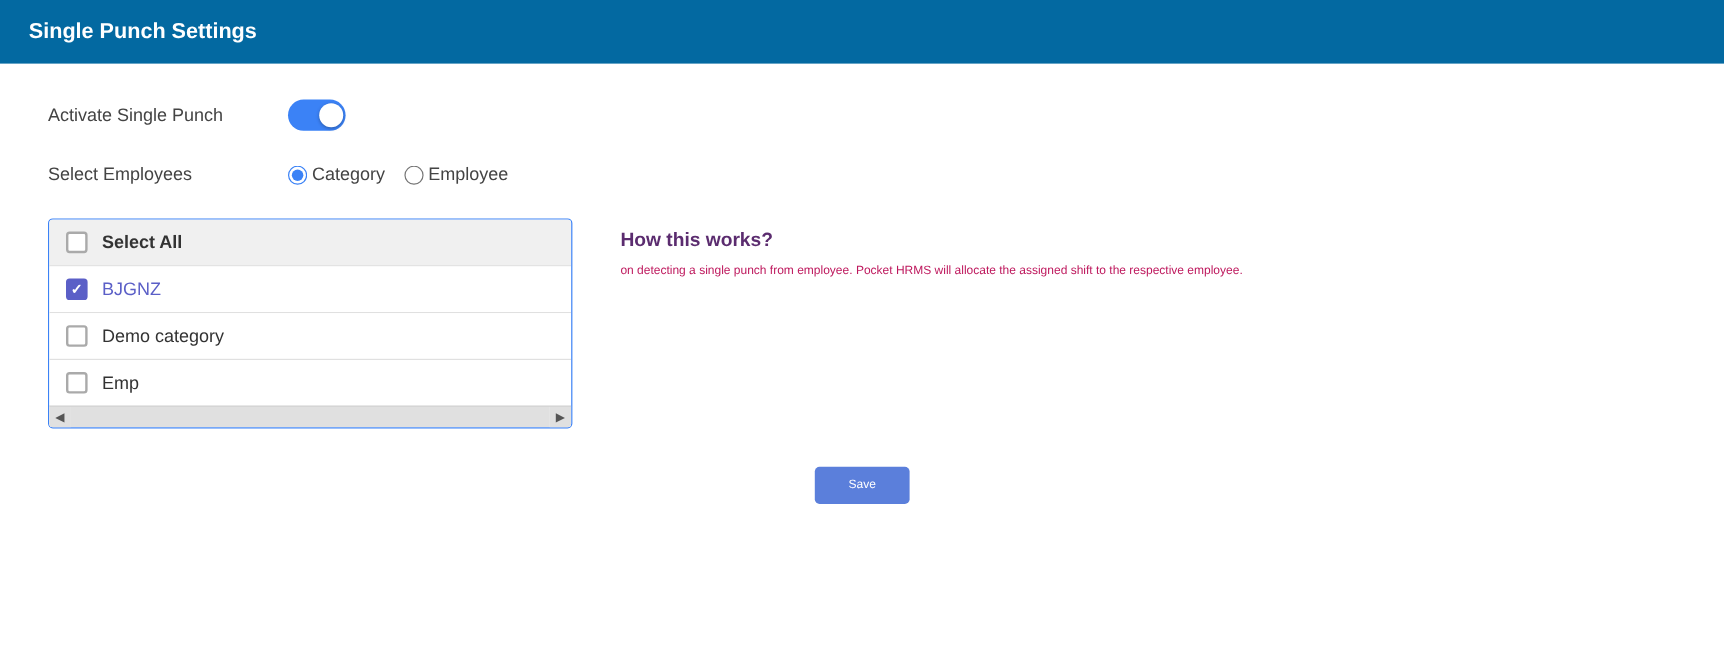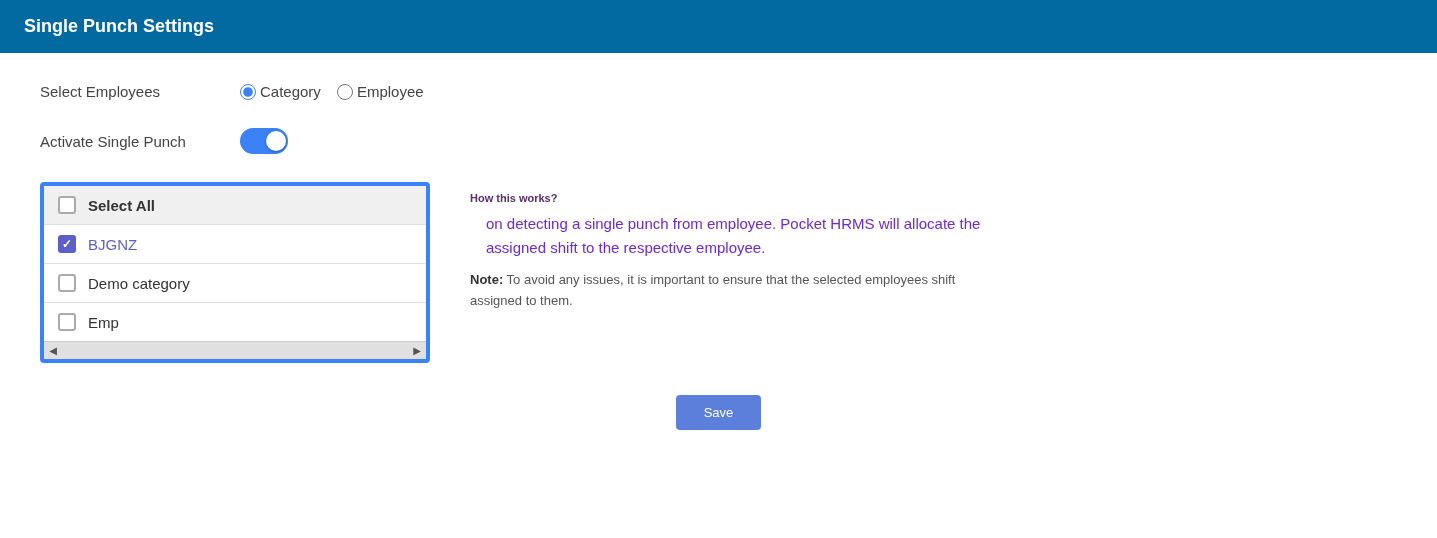--- a/index.html
+++ b/index.html
@@ -100,22 +100,22 @@
     }
 
     
     .list-section {
       display: flex;
       gap: 40px;
       align-items: flex-start;
     }
 
     .list-container {
-      width: 390px;
-      border: 4px solid #3b82f6;
+      width: 437px;
+      border: 1px solid #3b82f6;
       border-radius: 4px;
       overflow: hidden;
       position: relative;
     }
 
     .list-scroll-area {
       max-height: 260px;
       overflow-y: scroll;
       overflow-x: auto;
     }
@@ -210,30 +210,29 @@
 
     
     .info-panel {
       max-width: 540px;
       padding-top: 10px;
     }
 
     .info-panel-title {
       font-weight: bold;
       color: #5b2c6f;
-      font-size: 11px;
+      font-size: 16px;
       margin-bottom: 8px;
     }
 
     .info-panel-text {
-      font-size: 15px;
-      color: #6d28d9;
+      font-size: 10px;
+      color: #be185d;
       line-height: 1.6;
       margin-bottom: 10px;
-      margin-left: 16px;
     }
 
     .info-panel-note {
       font-size: 13px;
       color: #555;
       line-height: 1.6;
     }
 
     .info-panel-note strong {
       color: #333;
@@ -245,21 +244,21 @@
       justify-content: center;
       margin-top: 32px;
     }
 
     .save-button {
       background: #5b7fdb;
       color: #fff;
       border: none;
       border-radius: 4px;
       padding: 10px 28px;
-      font-size: 13px;
+      font-size: 10px;
       cursor: pointer;
       font-weight: 500;
     }
 
     .item-label {
       color: #5b5fc7;
       font-size: 15px;
     }
 
     .item-label-bold {
@@ -271,43 +270,43 @@
 </head>
 <body>
 
 <div class="page-container">
 
   <div class="header">
     <span class="header-title">Single Punch Settings</span>
   </div>
 
   <div class="content">
+
+    <div class="form-row">
+      <span class="form-label">Activate Single Punch</span>
+      <label class="toggle-switch">
+        <input type="checkbox" checked="" style="">
+        <span class="toggle-slider"></span>
+      </label>
+    </div>
 
     <div class="form-row">
       <span class="form-label">Select Employees</span>
       <div class="radio-group">
         <label class="radio-option">
           <input type="radio" name="select-type" checked="" style="">
           <span>Category</span>
         </label>
         <label class="radio-option">
           <input type="radio" name="select-type" style="">
           <span>Employee</span>
         </label>
       </div>
     </div>
 
-    <div class="form-row">
-      <span class="form-label">Activate Single Punch</span>
-      <label class="toggle-switch">
-        <input type="checkbox" checked="" style="">
-        <span class="toggle-slider"></span>
-      </label>
-    </div>
-
     <div class="list-section">
 
       <div class="list-container">
         <div class="list-scroll-area">
 
           <div class="list-item select-all">
             <div class="custom-checkbox"></div>
             <span class="item-label-bold">Select All</span>
           </div>
 
@@ -332,24 +331,20 @@
         <div class="horizontal-scroll">
           <div class="h-scroll-arrow">◀</div>
           <div class="h-scroll-track"></div>
           <div class="h-scroll-arrow">▶</div>
         </div>
       </div>
 
       <div class="info-panel">
         <div class="info-panel-title">How this works?</div>
         <div class="info-panel-text">on detecting a single punch from employee. Pocket HRMS will allocate the assigned shift to the respective employee.</div>
-        <div class="info-panel-note">
-          <strong>Note:</strong>
-          <span>To avoid any issues, it is important to ensure that the selected employees shift assigned to them.</span>
-        </div>
       </div>
 
     </div>
 
     <div class="save-area">
       <button class="save-button">Save</button>
     </div>
 
   </div>
 </div>

